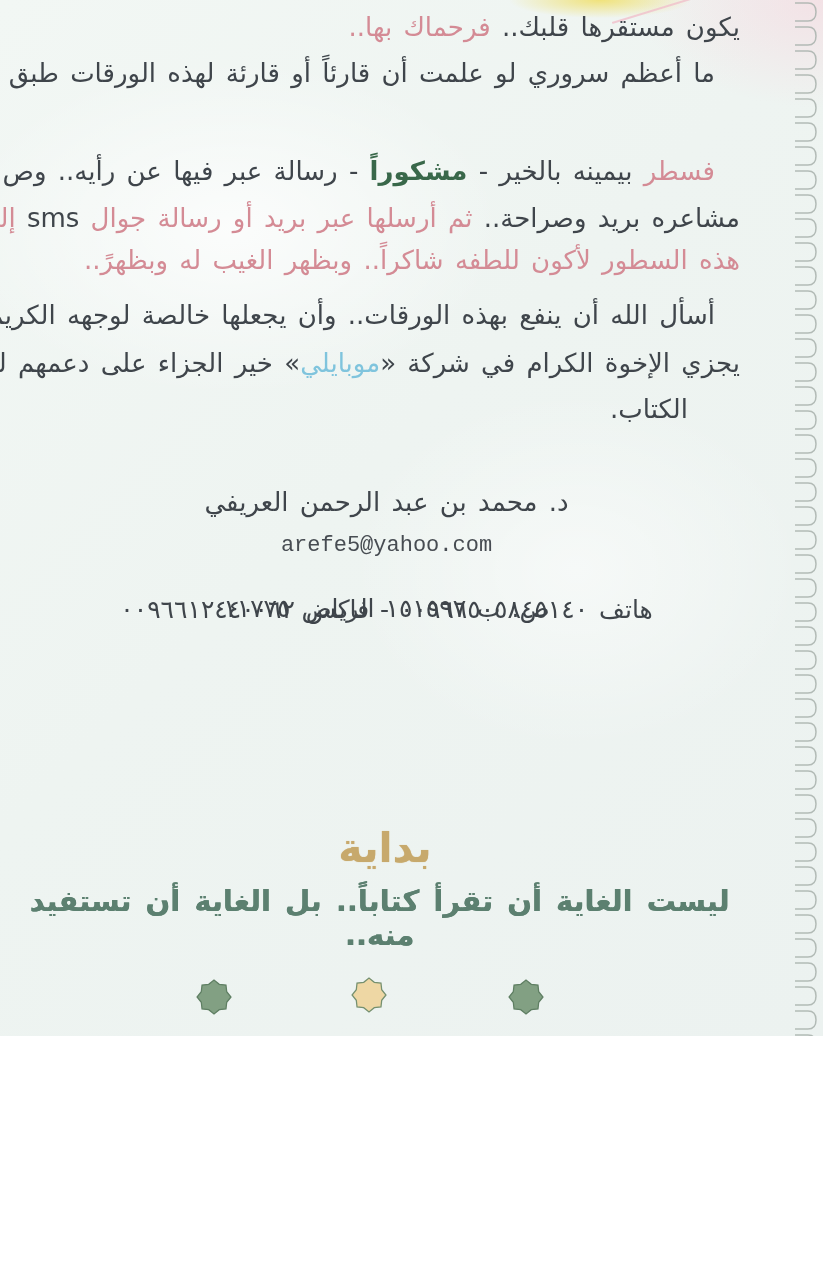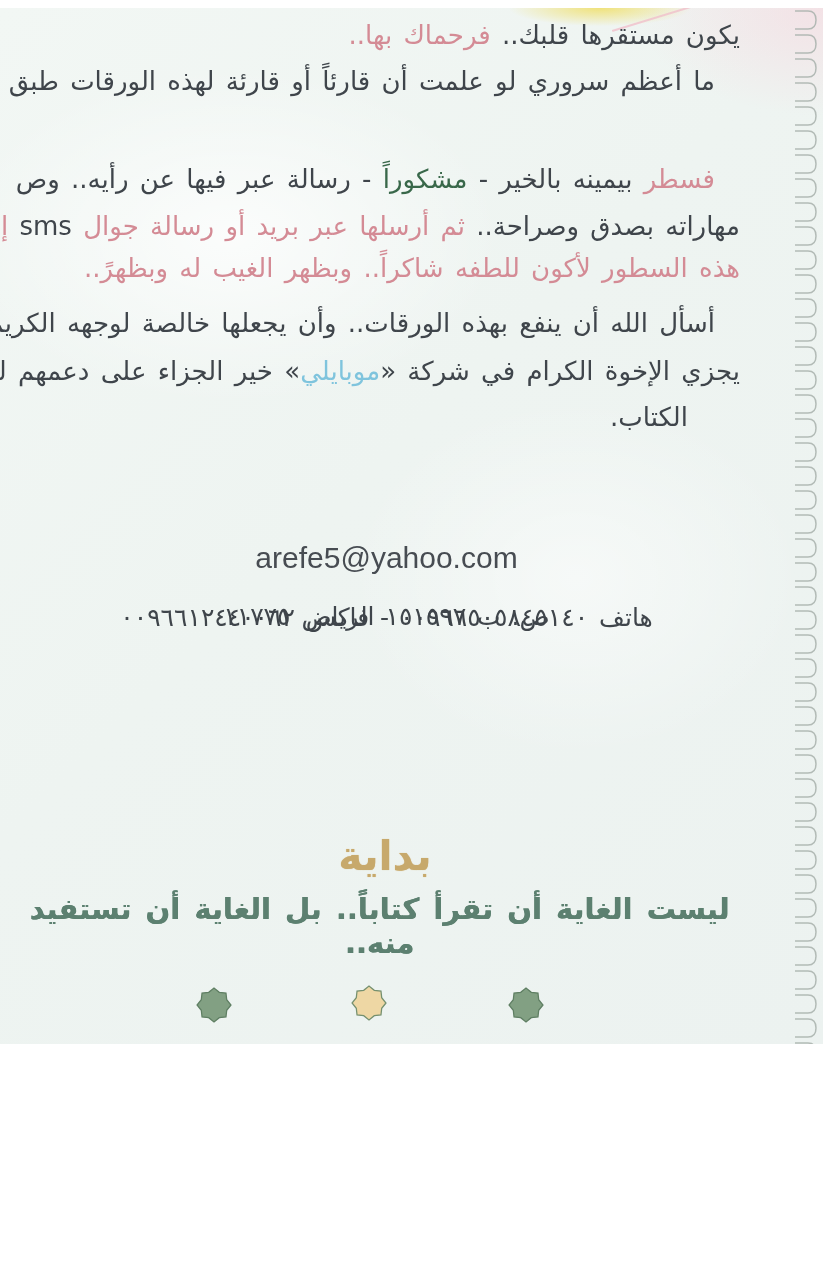--- a/index.html
+++ b/index.html
@@ -7,42 +7,41 @@
     position:relative;
     width:823px;height:1036px;
     overflow:hidden;
     font-family:"DejaVu Sans",sans-serif;
     background:
       radial-gradient(ellipse 130px 26px at 600px 0px, rgba(240,224,110,0.9), rgba(240,224,110,0) 70%),
       radial-gradient(ellipse 260px 150px at 100% 0%, rgba(247,210,220,0.55), rgba(247,210,220,0) 72%),
       radial-gradient(ellipse 420px 260px at 28% 22%, rgba(255,255,255,0.75), rgba(255,255,255,0) 65%),
       radial-gradient(ellipse 380px 300px at 70% 55%, rgba(255,255,255,0.5), rgba(255,255,255,0) 60%),
       linear-gradient(135deg,#f2f7f4 0%, #eef4f1 45%, #ecf2f0 100%);
-    margin-top: 8px;
   }
   .line{
     position:absolute;
     direction:rtl;
     white-space:nowrap;
     font-size:26px;
     color:#3f454b;
     word-spacing:3px;
   }
   .flush{right:83px;}
   .indent{right:108px;}
   .pink{color:#d48b95;}
-  .greenword{color:#39684a;font-weight:normal;}
+  .greenword{color:#39684a;font-weight:bold;}
   .blueword{color:#7fc4dd;}
   .darkseg{color:#3f454b;}
   .center-block{
     position:absolute;left:20px;right:70px;
     text-align:center;direction:rtl;
     color:#3f454b;word-spacing:3px;
   }
-  .email{font-family:Liberation Sans, sans-serif;direction:ltr;font-size:30px;color:#474c52;}
+  .email{font-family:Liberation Mono, monospace;direction:ltr;font-size:22px;color:#474c52;}
   .heading{
     position:absolute;top:824px;left:320px;width:130px;
     text-align:center;direction:rtl;
     font-size:41px;font-weight:bold;color:#c7a96c;
     text-shadow:0 0 1px #d8c193;
   }
   .quote{
     position:absolute;top:884px;left:20px;right:84px;
     text-align:center;direction:rtl;
     font-size:29px;font-weight:bold;color:#5c8070;
@@ -106,30 +105,31 @@
     <rect width="36" height="1140" fill="url(#edgep)"></rect>
   </svg>
 
   <div class="line flush" style="top:12px"><span class="darkseg">يكون مستقرها قلبك.. </span><span class="pink">فرحماك بها..</span></div>
 
   <div class="line indent" style="top:58px">ما أعظم سروري لو علمت أن قارئاً أو قارئة لهذه الورقات طبق ما فيه</div>
 
 
   <div class="line indent" style="top:156px"><span class="pink">فسطر</span><span class="darkseg"> بيمينه بالخير - </span><span class="greenword">مشكوراً</span><span class="darkseg"> - رسالة عبر فيها عن رأيه.. وص</span></div>
 
-  <div class="line flush" style="top:203px"><span class="darkseg">مهاراته بصدق وصراحة.. </span><span class="pink">ثم أرسلها عبر بريد أو رسالة جوال </span><span class="darkseg">sms</span><span class="pink"> إلى كات</span></div>
+  <div class="line flush" style="top:203px"><span class="darkseg">مشاعره بريد وصراحة.. </span><span class="pink">ثم أرسلها عبر بريد أو رسالة جوال </span><span class="darkseg">sms</span><span class="pink"> إلى كات</span></div>
 
   <div class="line flush pink" style="top:245px">هذه السطور لأكون للطفه شاكراً.. وبظهر الغيب له وبظهرً..</div>
 
   <div class="line indent" style="top:300px">أسأل الله أن ينفع بهذه الورقات.. وأن يجعلها خالصة لوجهه الكريم.. وأ</div>
 
   <div class="line flush" style="top:348px"><span class="darkseg">يجزي الإخوة الكرام في شركة «</span><span class="blueword">موبايلي</span><span class="darkseg">» خير الجزاء على دعمهم لنشر هد</span></div>
 
   <div class="line" style="top:394px;right:135px">الكتاب.</div>
 
+  <div class="center-block" style="top:487px;font-size:26px">د. محمد بن عبد الرحمن العريفي</div>
   <div class="center-block email" style="top:533px">arefe5@yahoo.com</div>
   <div class="center-block" style="top:594px;font-size:25px">ص. ب ١٥١٥٩٧ الرياض ١١٧٧٥</div>
   <div class="center-block" style="top:595px;font-size:25px">هاتف ٠٠٩٦٦٥٠٥٨٤٥١٤٠ - فاكس ٠٠٩٦٦١٢٤٤٠٠٦٢</div>
 
   <div class="heading">بداية</div>
   <div class="quote">ليست الغاية أن تقرأ كتاباً.. بل الغاية أن تستفيد منه..</div>
 
   <svg class="rosette" style="left:196px;top:979px" viewBox="0 0 34 34">
     <polygon points="33,17 29,22 28.3,28.3 22,29 17,33 12,29 5.7,28.3 5,22 1,17 5,12 5.7,5.7 12,5 17,1 22,5 28.3,5.7 29,12" fill="#82a083" stroke="#5f7f63" stroke-width="1.2"></polygon>
   </svg>

